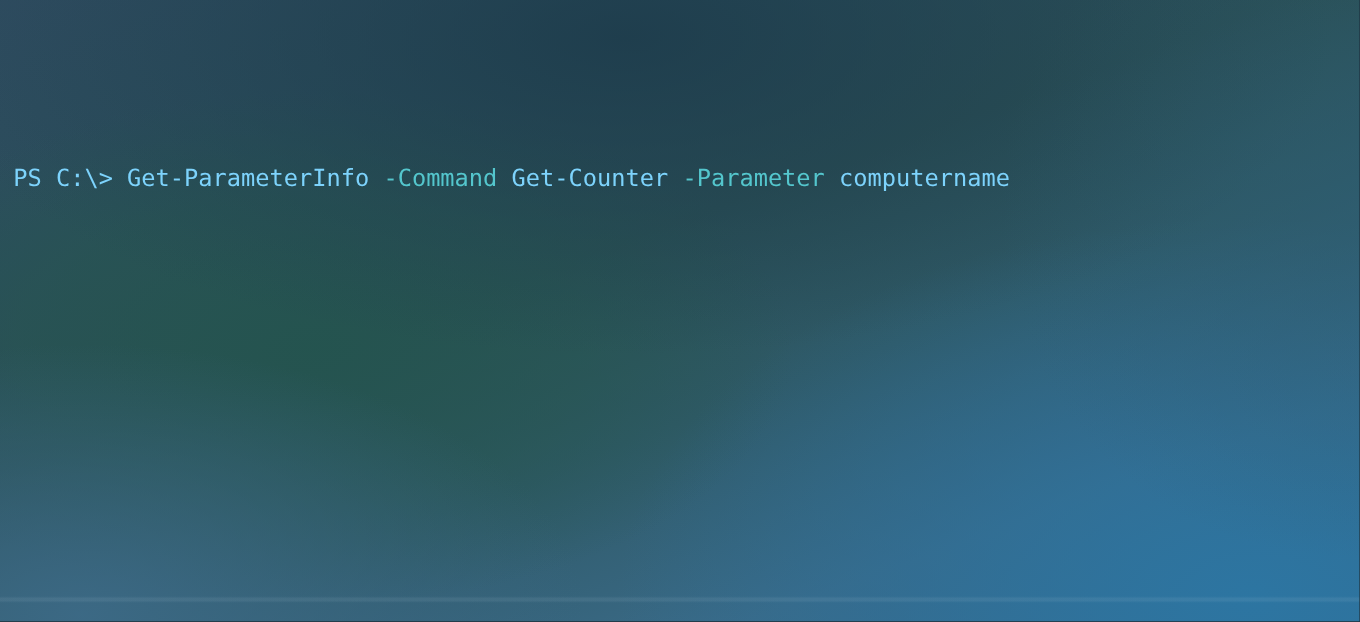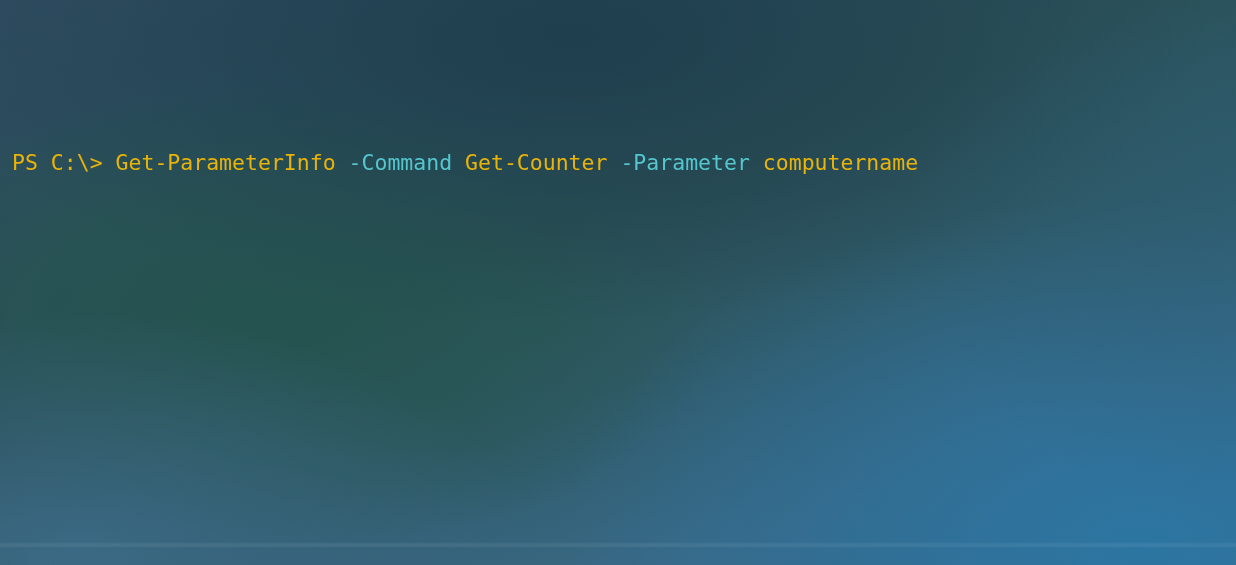--- a/index.html
+++ b/index.html
@@ -88,21 +88,21 @@
   .line {
     white-space: pre;
     height: 34px;
   }
   .pad-left {
     padding-left: 12px;
   }
   .blank-line {
     height: 34px;
   }
-  .tok-default { color: #eab308; }
+  .tok-default { color: #7dd3fc; }
   .tok-param   { color: #54c6cd; margin-top: 36px; }
   .prompt-line { padding-top: 44px; }
   .hdr-indent  { display: inline-block; width: 48px; }
 </style>
 </head>
 <body>
 
 <div id="console">
 
   <div class="bg-layer bg-base"></div>

